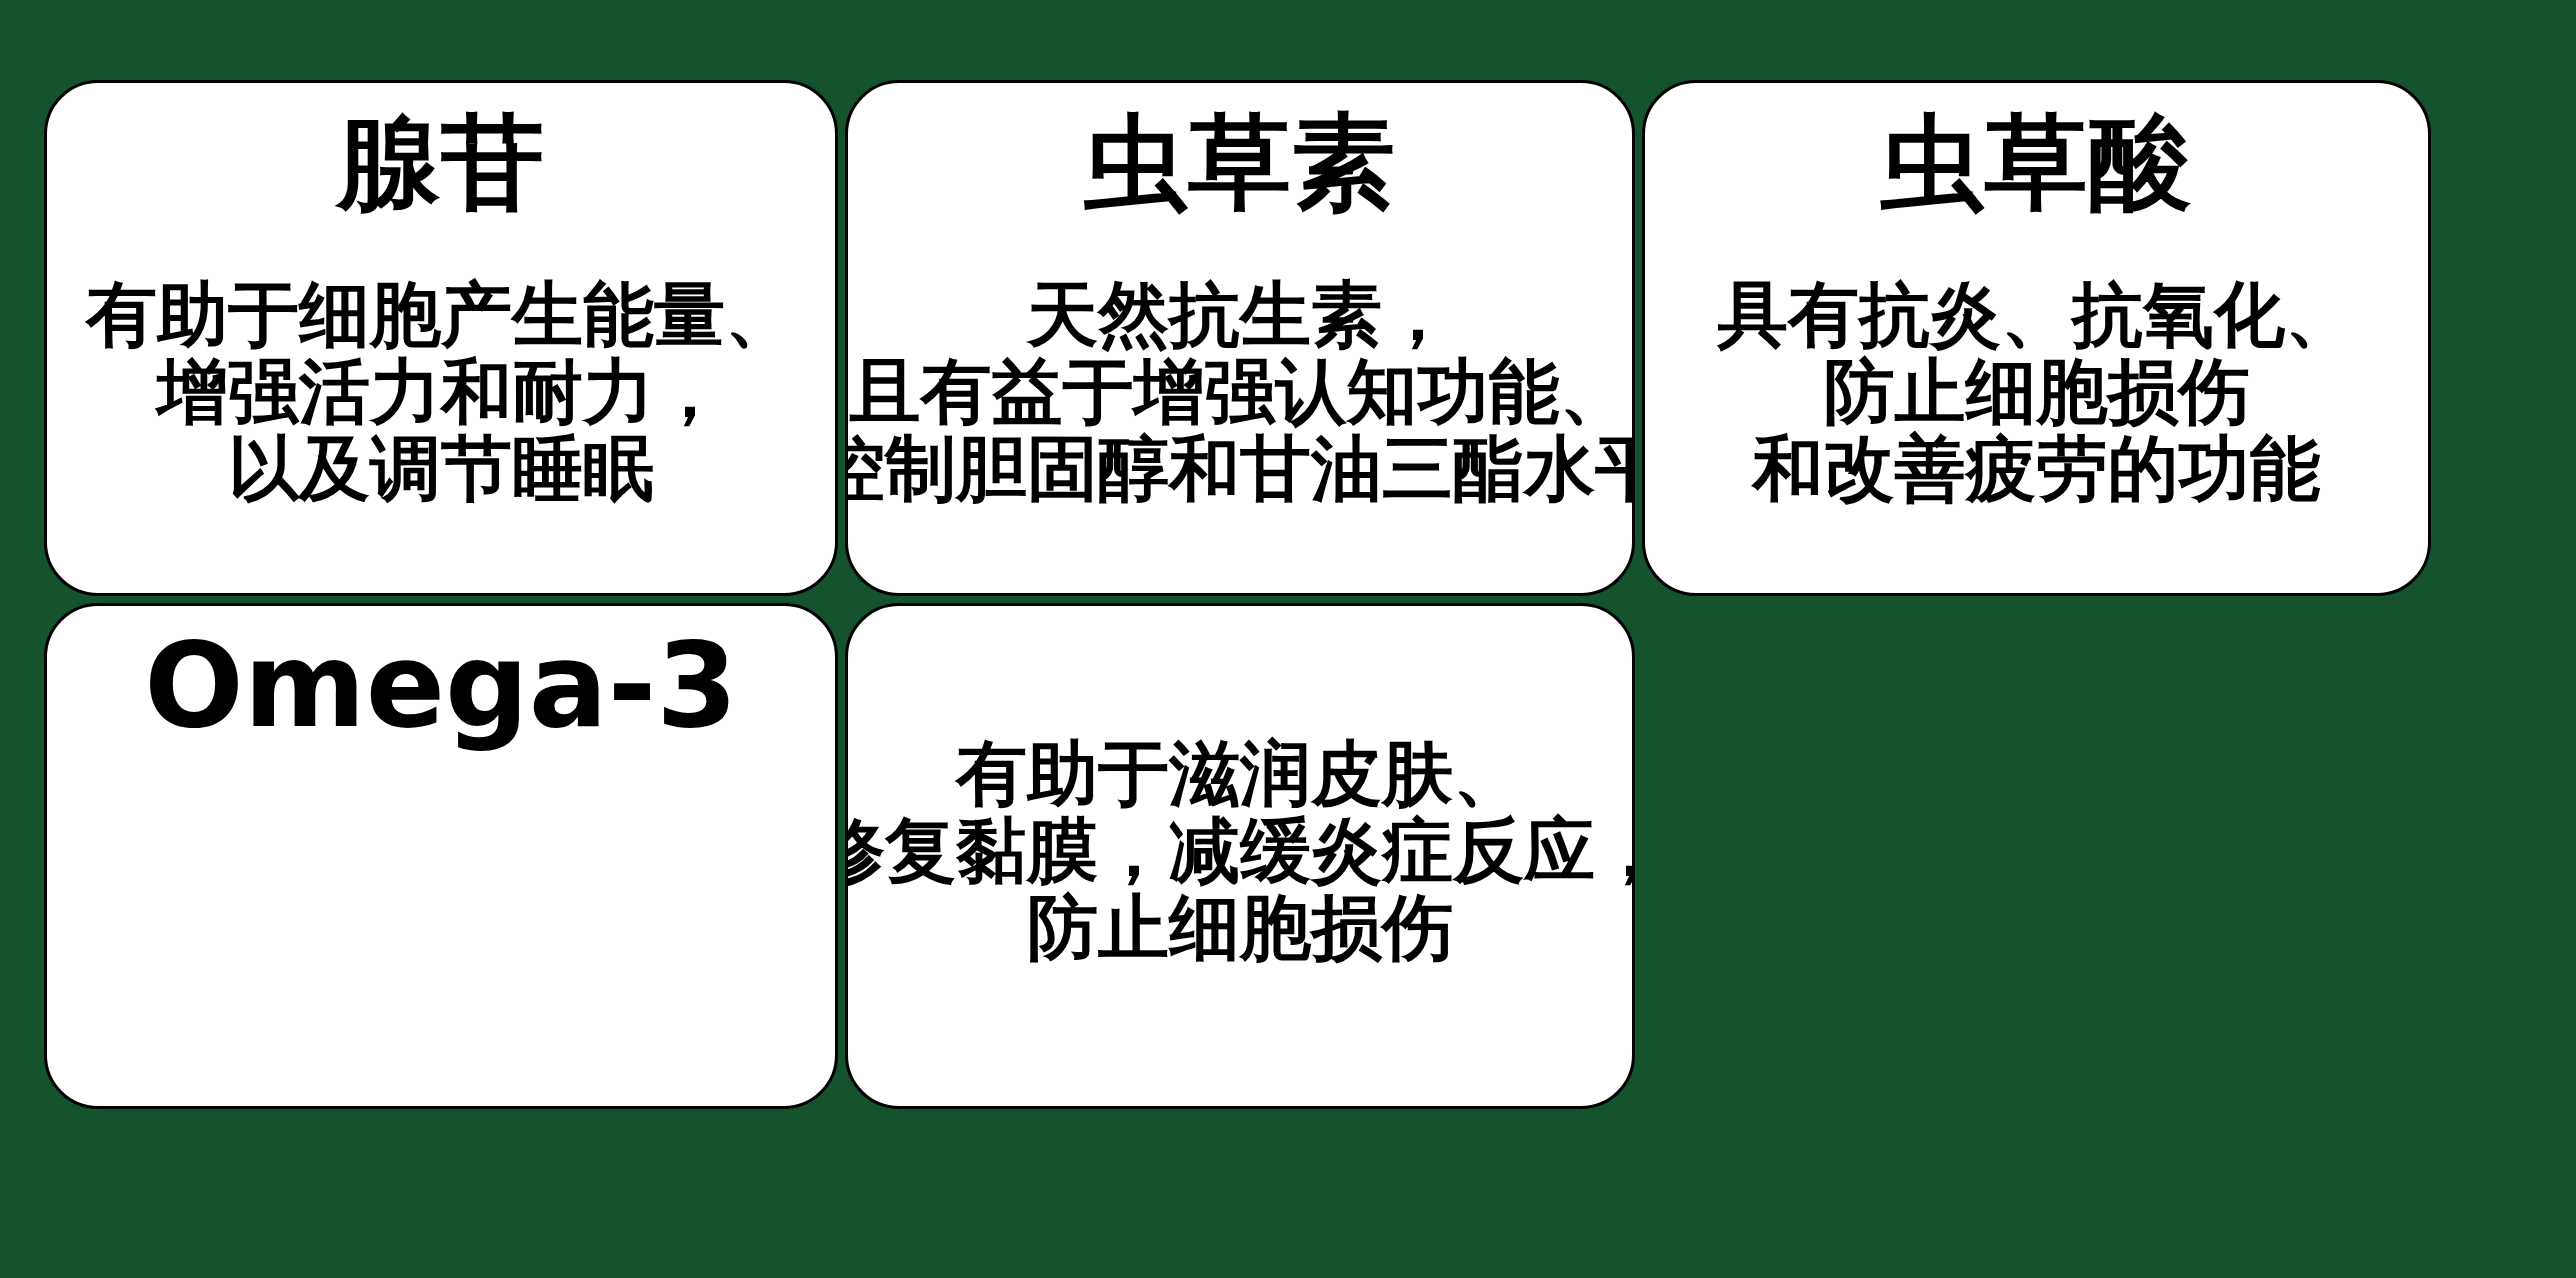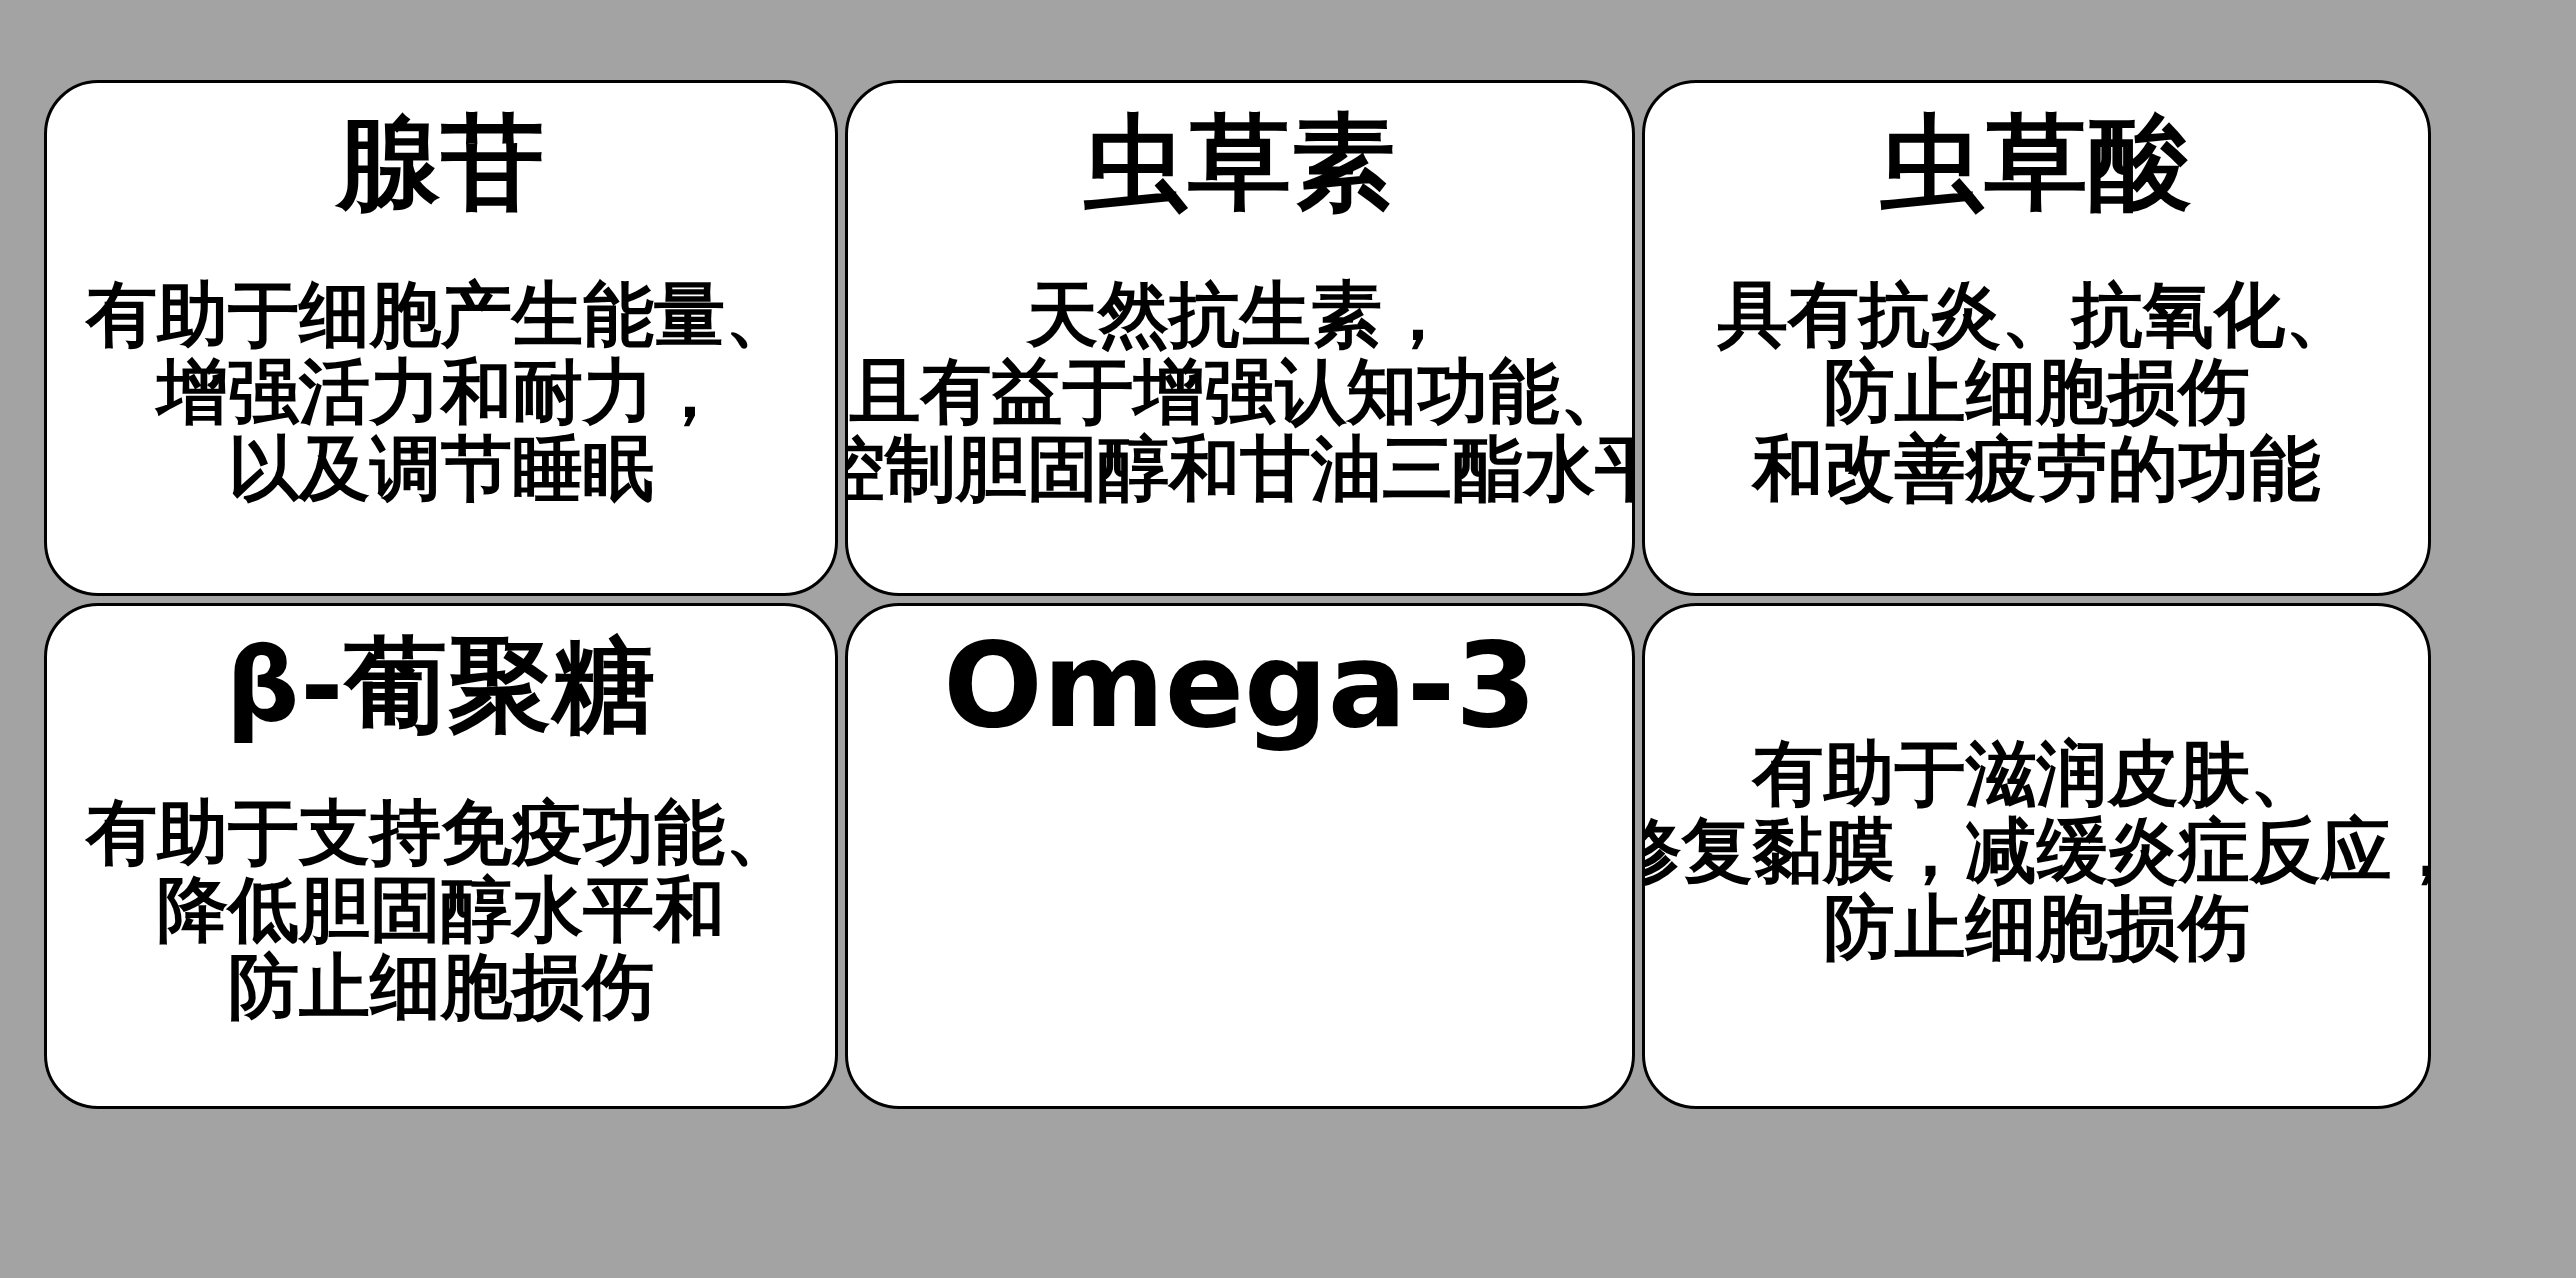--- a/index.html
+++ b/index.html
@@ -4,21 +4,21 @@
 <style>
   html, body {
     margin: 0;
     padding: 0;
     background: #ffffff;
   }
   .stage {
     width: 2577px;
     height: 1279px;
     box-sizing: border-box;
-    background: #a3a3a3;
+    background: #14532d;
     color: #000000;
     display: grid;
     grid-template-columns: 794px 790px 789px;
     grid-template-rows: 516px 506px;
     column-gap: 59px;
     row-gap: 62px;
     padding: 80px 40px 114px 44px;
     font-family: "DejaVu Sans", "Liberation Sans", sans-serif;
     overflow: hidden;
     gap: 7px;
@@ -83,28 +83,20 @@
 
   <div class="card">
     <div class="card-title">虫草酸</div>
     <div class="card-body">
       <div class="body-line">具有抗炎、抗氧化、</div>
       <div class="body-line">防止细胞损伤</div>
       <div class="body-line">和改善疲劳的功能</div>
     </div>
   </div>
 
-  <div class="card">
-    <div class="card-title">β-葡聚糖</div>
-    <div class="card-body">
-      <div class="body-line">有助于支持免疫功能、</div>
-      <div class="body-line">降低胆固醇水平和</div>
-      <div class="body-line">防止细胞损伤</div>
-    </div>
-  </div>
 
   <div class="card">
     <div class="card-title title-latin">Omega-3</div>
   </div>
 
   <div class="card">
     <div class="card-body">
       <div class="body-line">有助于滋润皮肤、</div>
       <div class="body-line">修复黏膜，减缓炎症反应，</div>
       <div class="body-line">防止细胞损伤</div>

